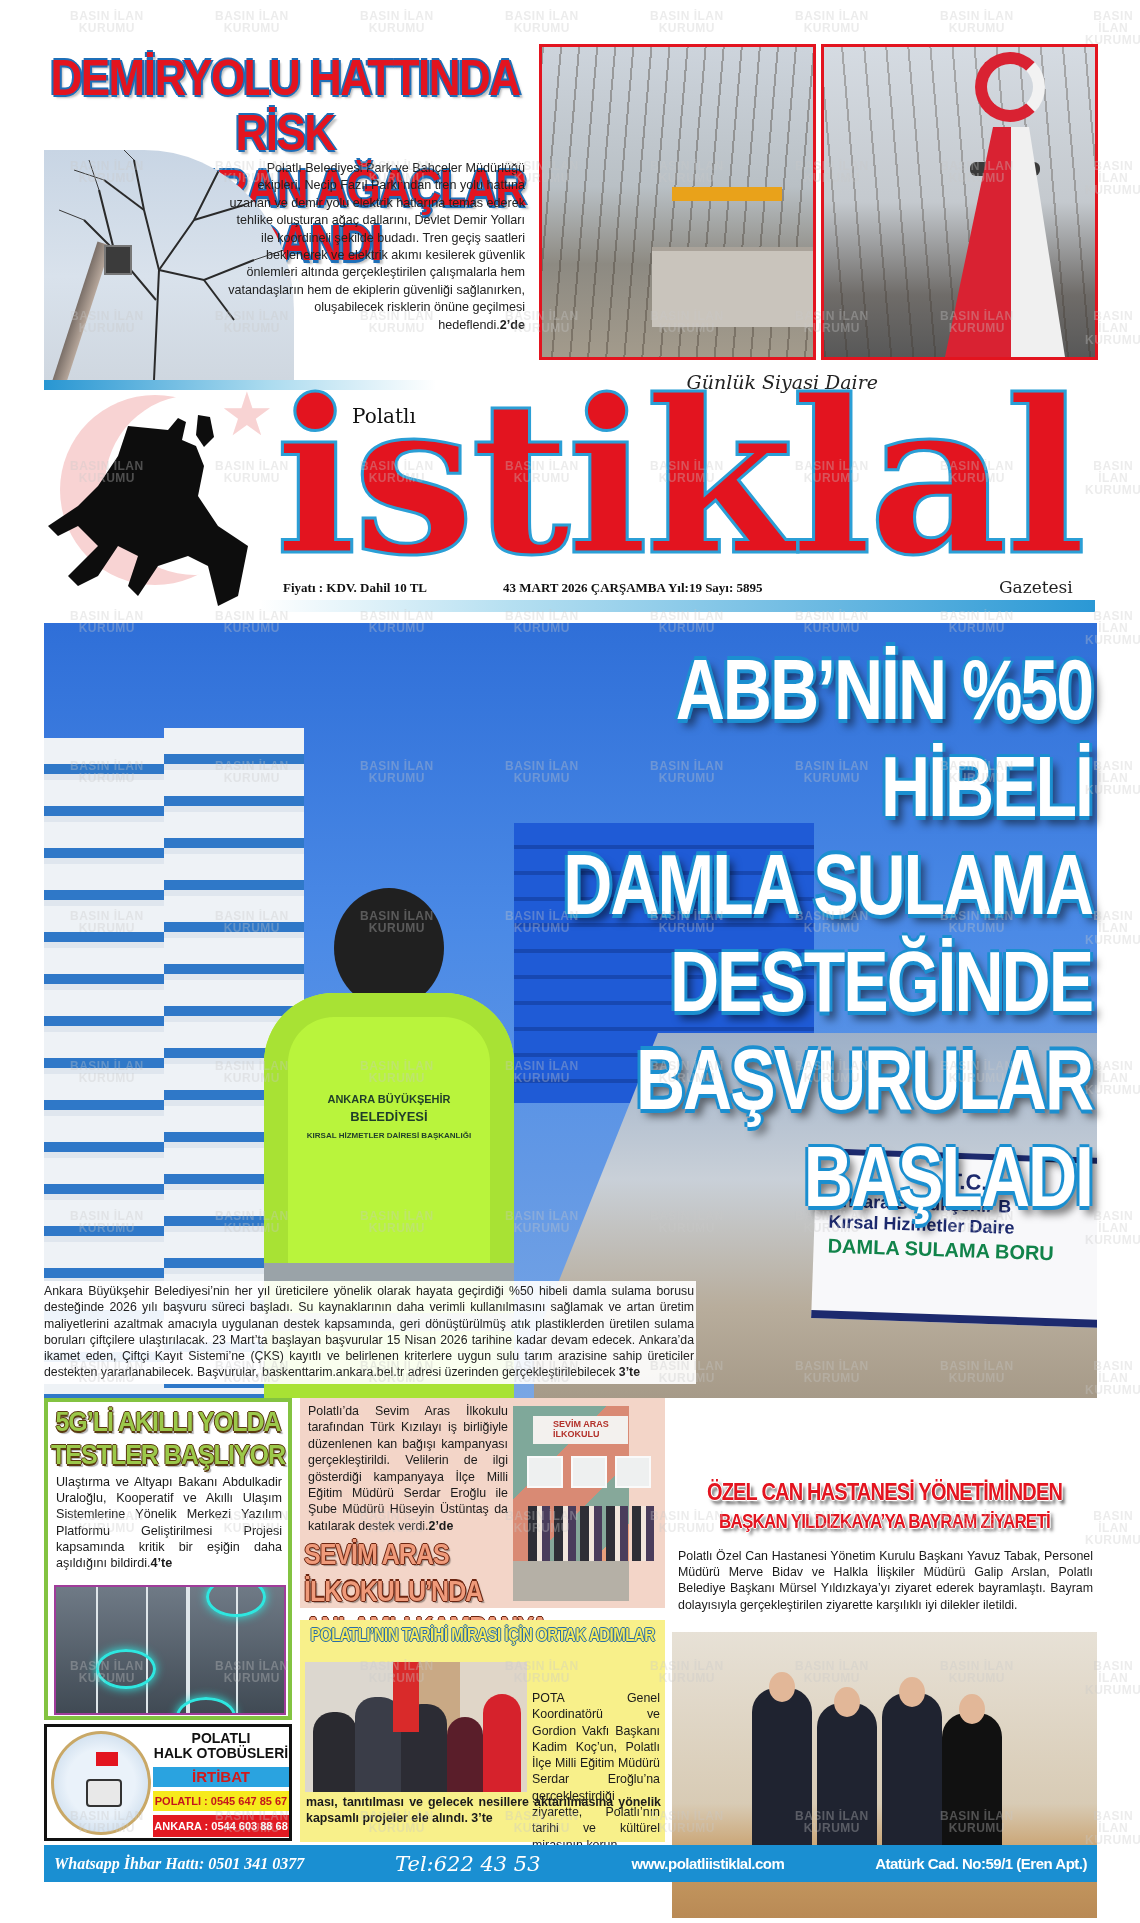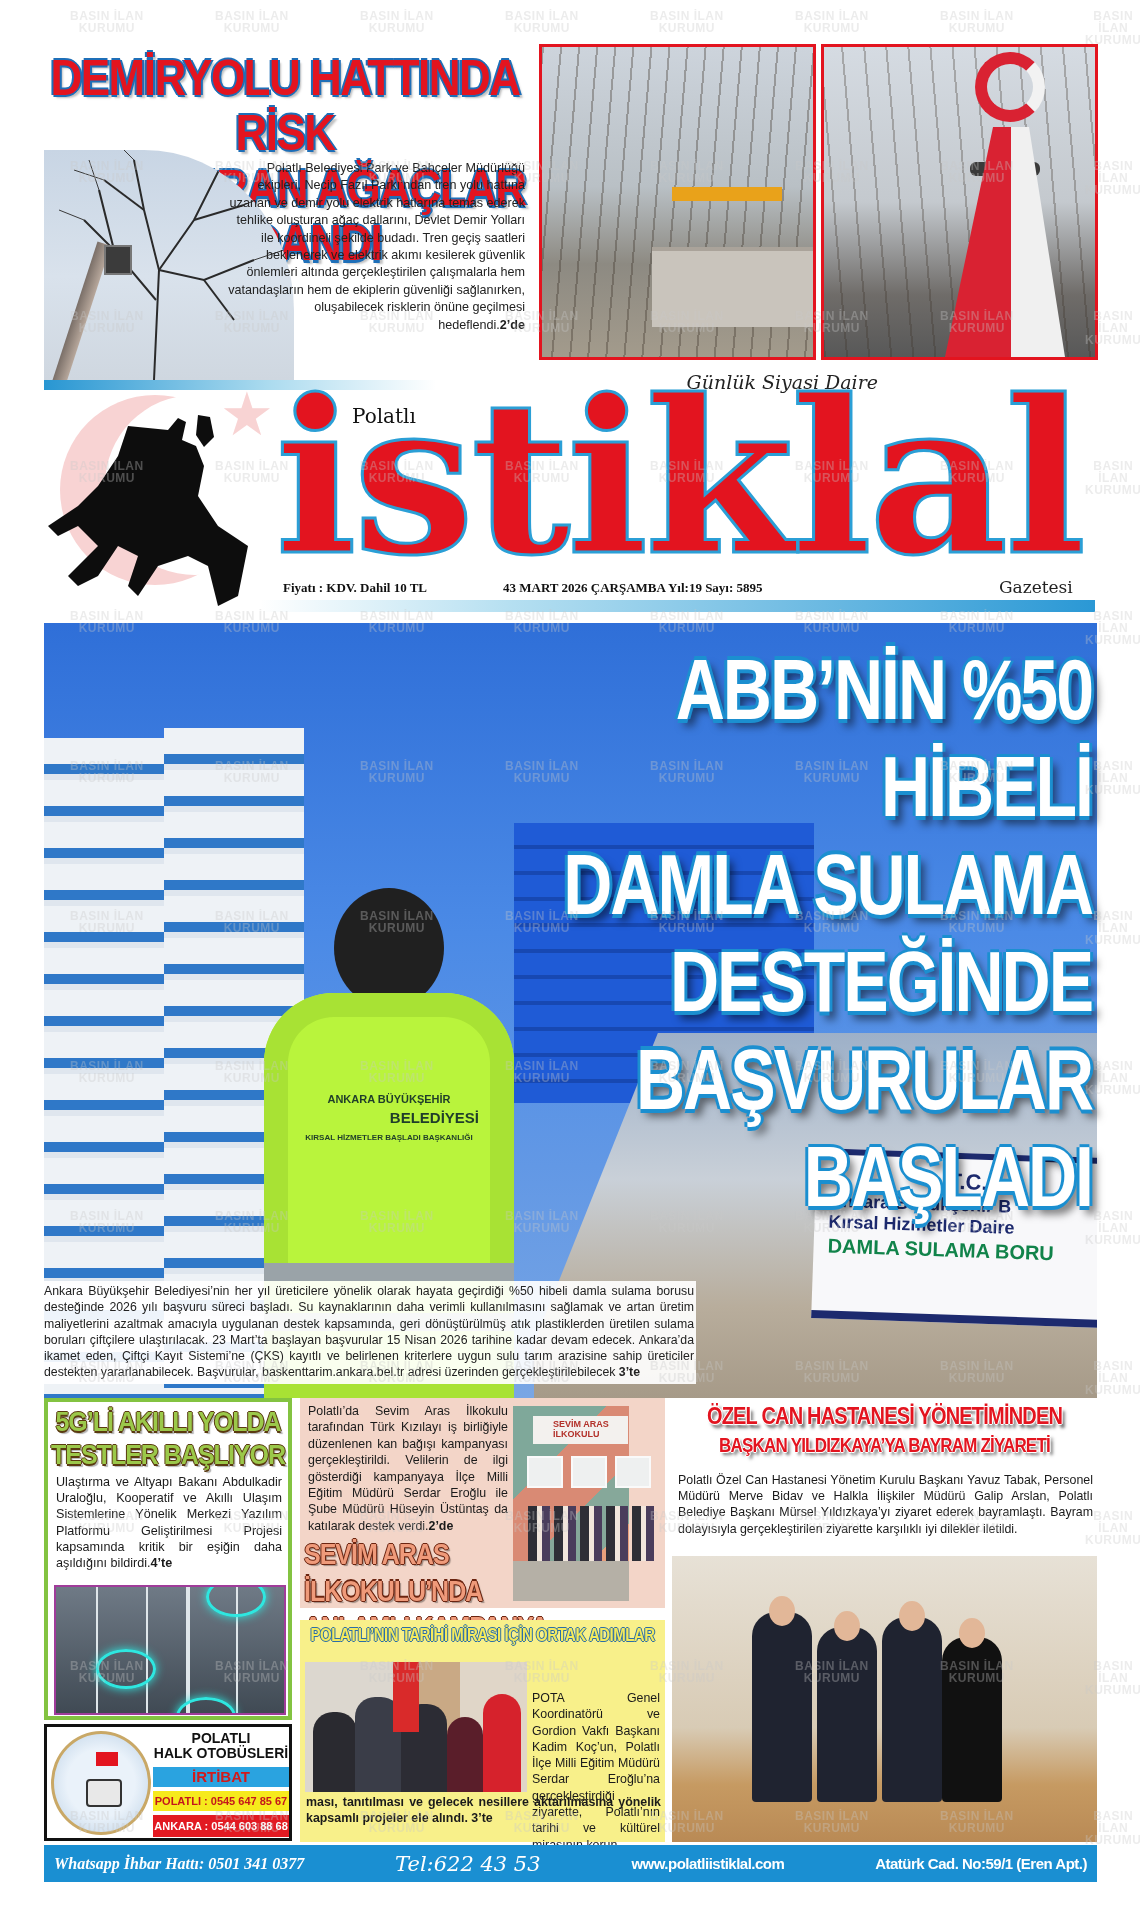--- a/index.html
+++ b/index.html
@@ -110,21 +110,21 @@
     position: absolute; left: 470px; top: 200px; width: 300px; height: 280px;
     background: repeating-linear-gradient(180deg, #1f5bd6 0 22px, #1748b2 22px 26px);
   }
   .vest {
     position: absolute; left: 220px; top: 370px; width: 250px; height: 410px;
     background: #b9f43c; border-radius: 70px 70px 0 0;
     box-shadow: inset 0 0 0 24px #a8e234;
   }
   .vest-band { position: absolute; left: 220px; width: 250px; height: 18px; background: #9aa3a8; }
   .vest-text { position: absolute; left: 255px; top: 470px; width: 180px; text-align: center; color: #1f3d2a; font-weight: 700; font-size: 11px; }
-  .vest-text .big { font-size: 15px; display: block; margin: 4px 0; text-align: right; }
+  .vest-text .big { font-size: 13px; display: block; margin: 4px 0; }
   .head { position: absolute; left: 290px; top: 265px; width: 110px; height: 120px; background: #202020; border-radius: 50%; }
   .lower-right-photo {
     position: absolute; left: 490px; top: 410px; width: 563px; height: 365px;
     background: linear-gradient(180deg, #9db0c8 0%, #c9d0d8 40%, #b8ad9c 75%, #a69a88 100%);
     clip-path: polygon(22% 0, 100% 0, 100% 100%, 0 100%, 0 85%);
   }
   .sign {
     position: absolute; left: 770px; top: 530px; width: 290px; height: 170px;
     background: #f8f8fa; border-top: 6px solid #1d2a6e; border-bottom: 8px solid #1d2a6e;
     transform: rotate(2deg); padding: 10px 0 0 14px;
@@ -204,21 +204,21 @@
     text-shadow: -1px 0 #2b6ea8, 1px 0 #2b6ea8, 0 -1px #2b6ea8, 0 1px #2b6ea8;
   }
   .office-photo {
     position: absolute; left: 5px; top: 42px; width: 222px; height: 130px;
     background: linear-gradient(90deg, #dcd7cf 0 40%, #c9a985 40% 70%, #e0d6c8 70%);
   }
   .office-photo .person { position: absolute; bottom: 0; border-radius: 20px 20px 0 0; }
   .box-pota .body-right { position: absolute; left: 232px; top: 42px; width: 128px; font-size: 12.4px; line-height: 16.3px; text-align: justify; margin-top: 28px; }
   .box-pota .body-bottom { position: absolute; left: 6px; top: 174px; width: 355px; font-size: 12.4px; line-height: 16.3px; text-align: justify; font-weight: bold; }
 
-  .box-ozel { left: 672px; top: 1398px; width: 425px; height: 444px; background: #fff; }
+  .box-ozel { left: 672px; top: 1474px; width: 425px; height: 444px; background: #fff; }
   .box-ozel .title {
     text-align: center; font-weight: 900; color: #e3141f; letter-spacing: -0.8px;
     font-size: 20px; line-height: 25px; transform: scaleY(1.15); margin-top: 8px;
     text-shadow: -1px 0 #fff, 1px 0 #fff, 0 -1px #fff, 0 1px #fff, 3px 3px 3px rgba(0,0,0,.6);
   }
   .box-ozel .title .l2 { font-size: 17px; }
   .box-ozel .body { padding: 16px 4px 0 6px; font-size: 12.4px; line-height: 16.2px; text-align: justify; }
   .hospital-photo {
     position: absolute; left: 0; top: 158px; width: 425px; height: 286px;
     background: linear-gradient(180deg, #e7e1d6 0%, #d8cbb5 60%, #c69a62 80%, #b98a55 100%);
@@ -311,21 +311,21 @@
     <div class="l3">Kırsal Hizmetler Daire</div>
     <div class="l4">DAMLA SULAMA BORU</div>
   </div>
   <div class="head"></div>
   <div class="vest"></div>
   <div class="vest-band" style="top:640px;"></div>
   <div class="vest-band" style="top:690px;"></div>
   <div class="vest-text">
     <span>ANKARA BÜYÜKŞEHİR</span>
     <span class="big">BELEDİYESİ</span>
-    <span style="font-size:8px;">KIRSAL HİZMETLER BAŞLADI BAŞKANLIĞI</span>
+    <span style="font-size:8px;">KIRSAL HİZMETLER DAİRESİ BAŞKANLIĞI</span>
   </div>
 </div>
 
 <div class="abs main-headline">
   <div>ABB’NİN %50 HİBELİ</div>
   <div>DAMLA SULAMA</div>
   <div>DESTEĞİNDE</div>
   <div>BAŞVURULAR</div>
   <div>BAŞLADI</div>
 </div>

